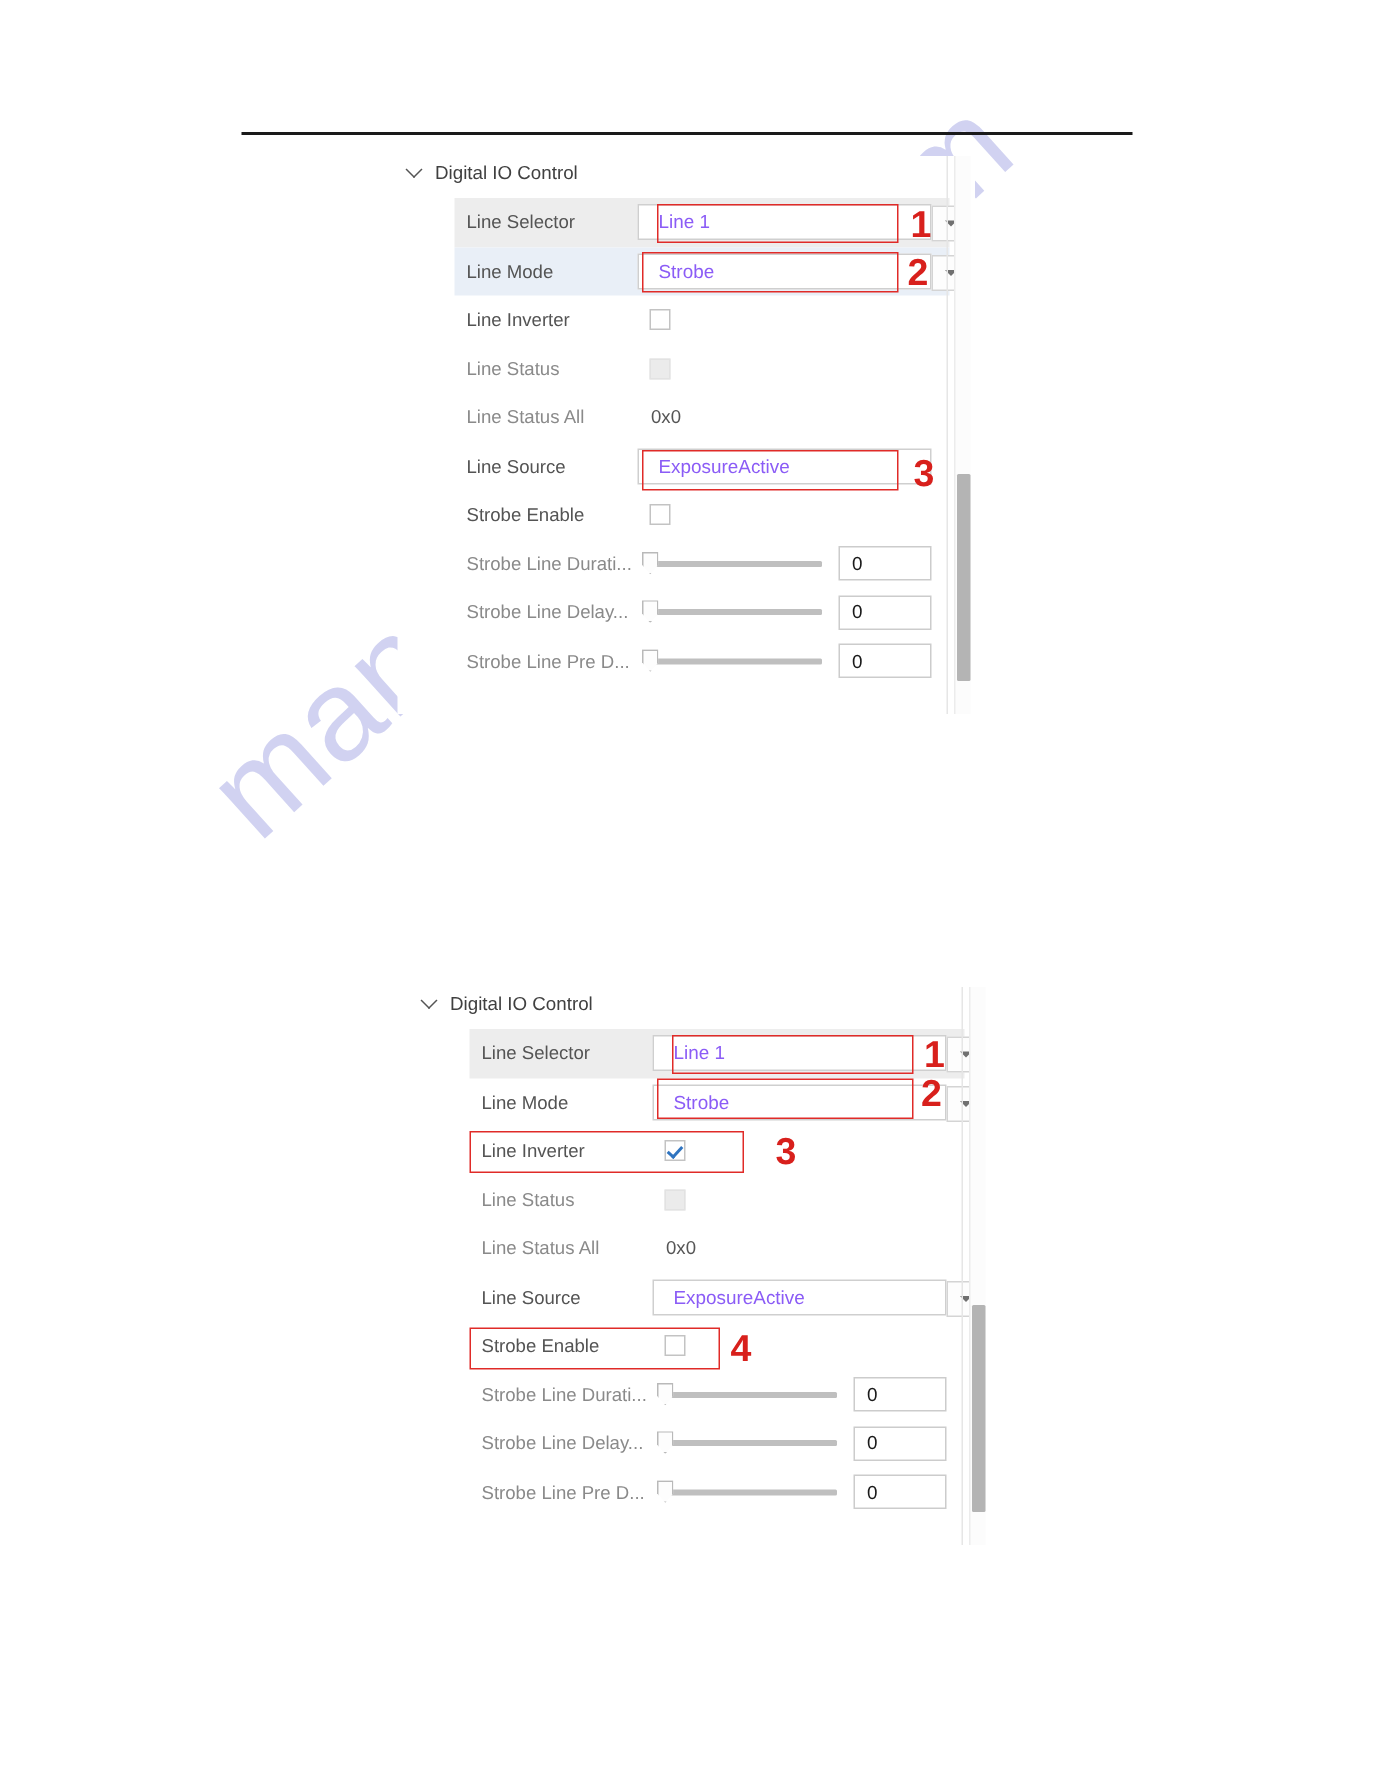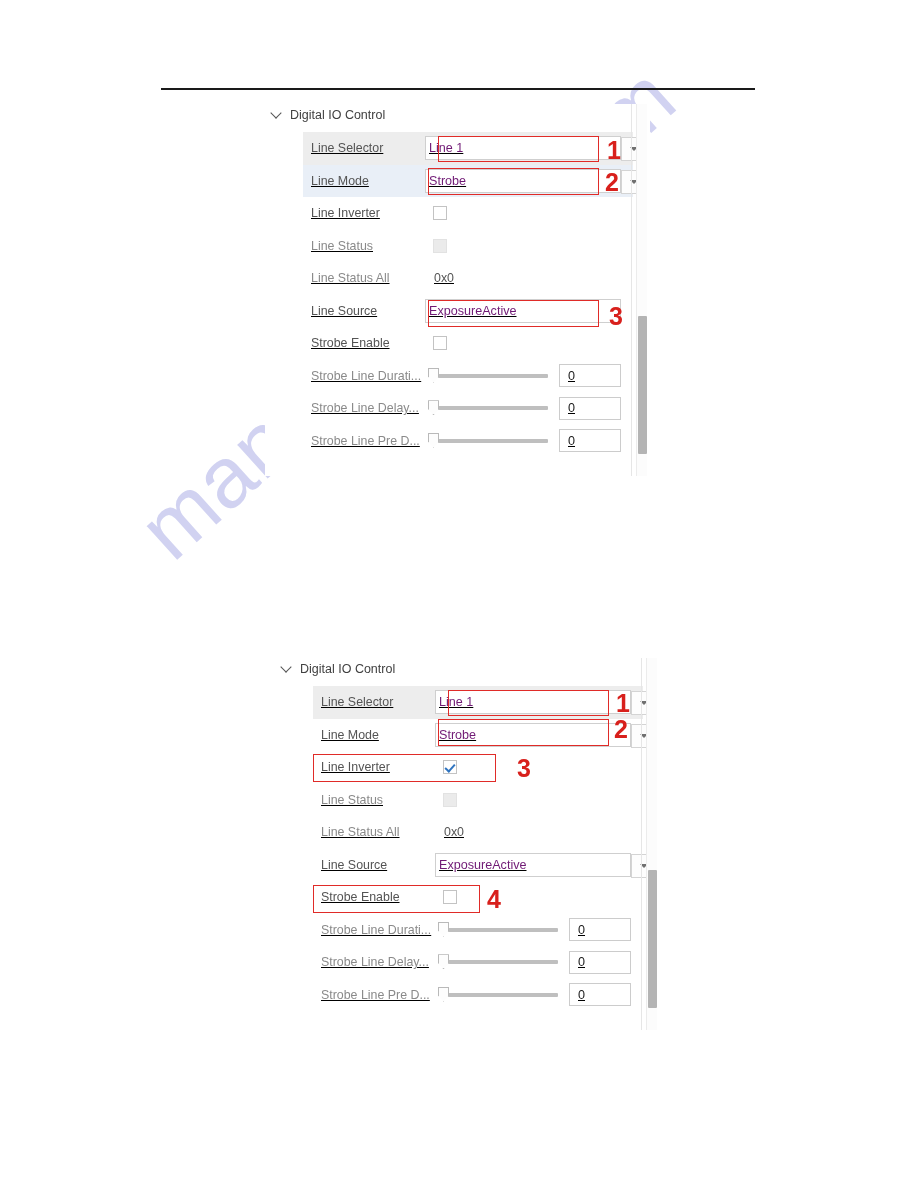--- a/index.html
+++ b/index.html
@@ -95,21 +95,20 @@
     position: absolute;
     left: 38px;
     top: 28px;
     width: 330px;
   }
   .row {
     position: relative;
     height: 32.5px;
     display: flex;
     align-items: center;
-    text-decoration: underline;
   }
   .row.hl-gray { background: #ededed; }
   .row.hl-blue { background: #e9eff7; }
 
   .prop-label {
     width: 122px;
     flex: 0 0 122px;
     padding-left: 8px;
     font-size: 12.4px;
     color: #545454;
@@ -130,23 +129,23 @@
   .combo {
     position: relative;
     display: flex;
     align-items: center;
     height: 24px;
     width: 196px;
     background: #ffffff;
     border: 1px solid #cfcfcf;
   }
   .combo .combo-text {
-    padding-left: 3px;
+    padding-left: 13px;
     font-size: 12.6px;
-    color: #701a75;
+    color: #8b5cf6;
     white-space: nowrap;
   }
   .combo-arrow {
     position: absolute;
     right: -26px;
     top: 0;
     width: 25px;
     height: 24px;
     border: 1px solid #d4d4d4;
     background: #fdfdfd;

